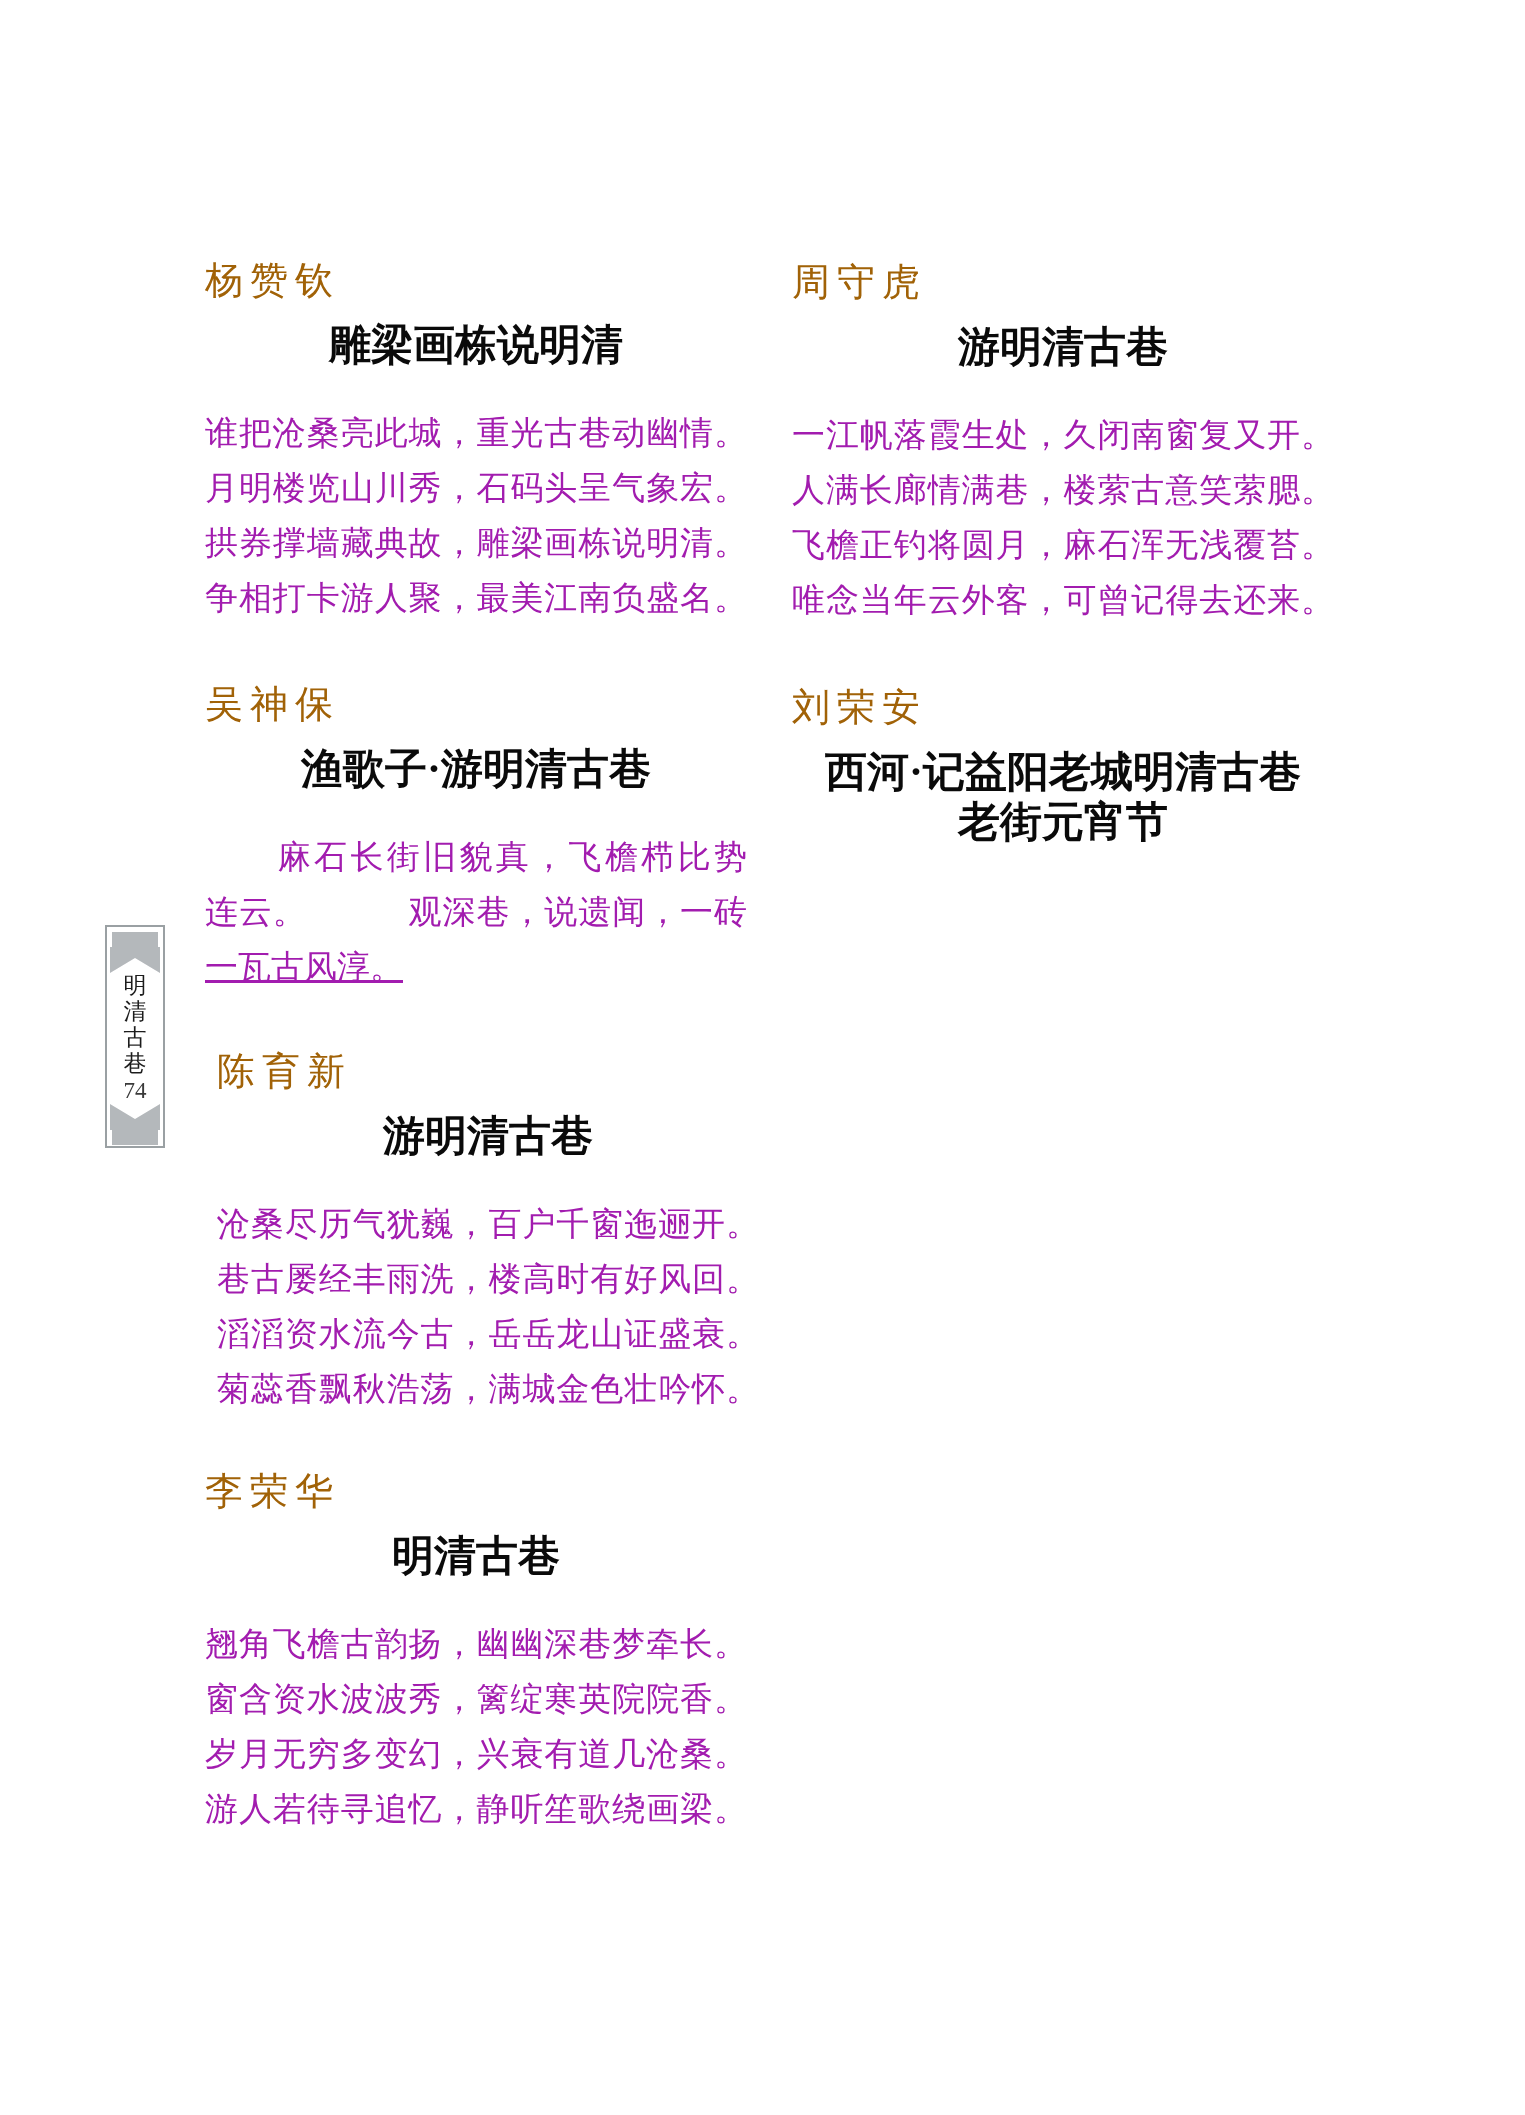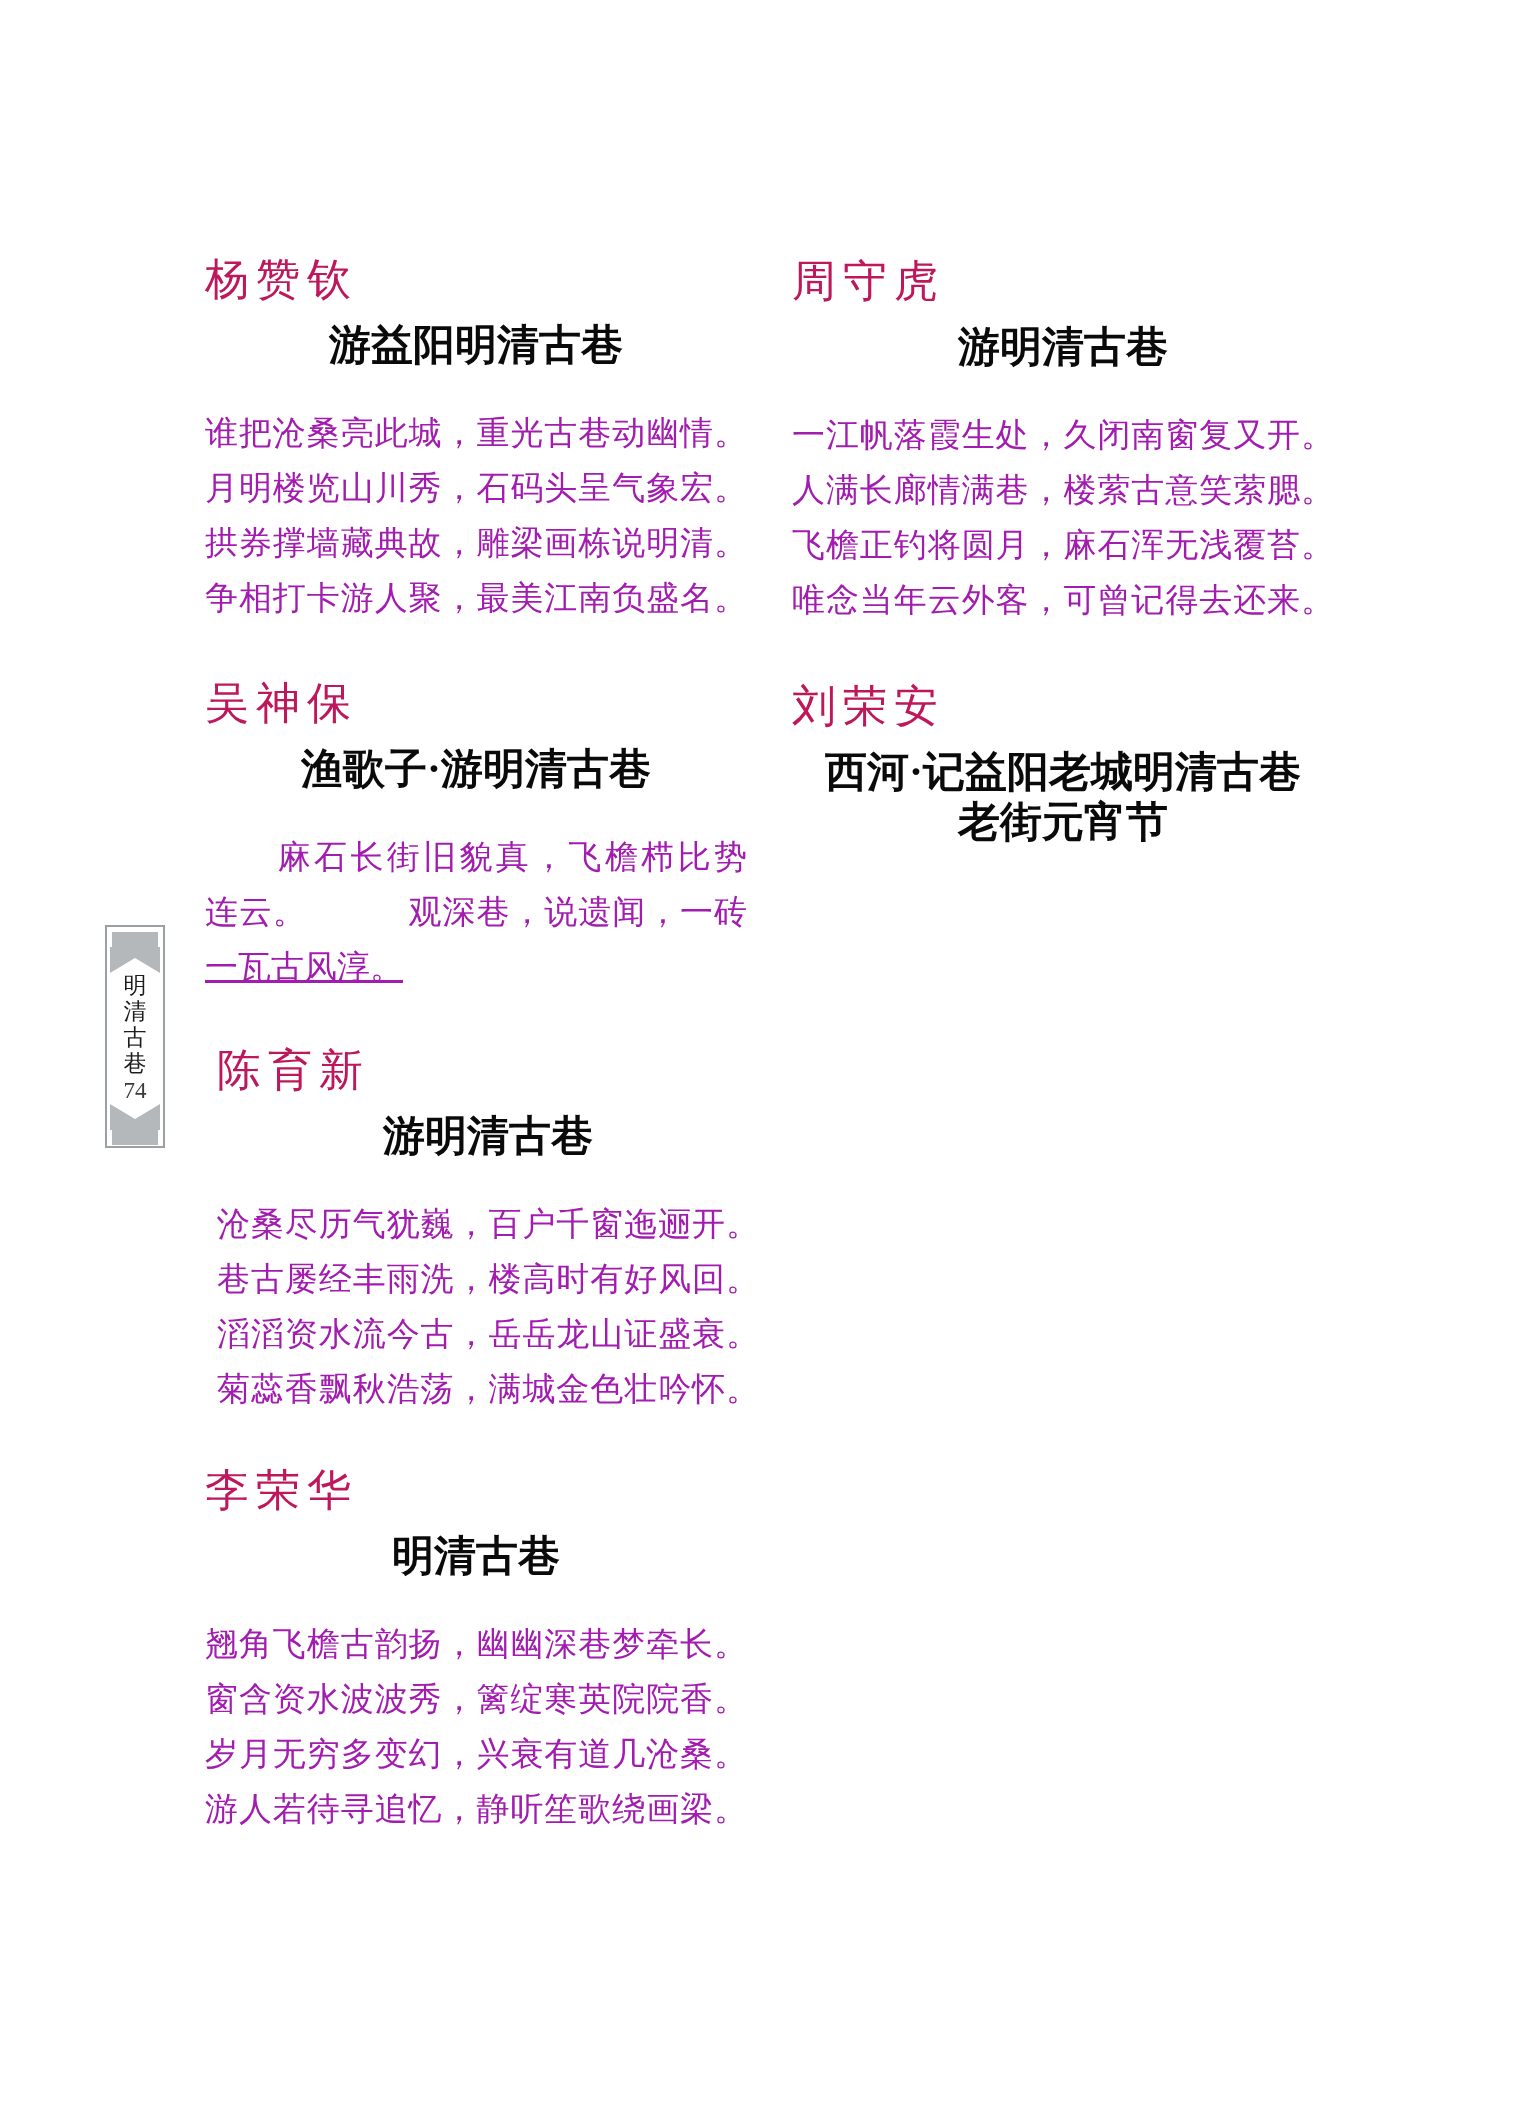--- a/index.html
+++ b/index.html
@@ -19,24 +19,24 @@
   }
 
   
   .col { position: absolute; top: 0; height: 2115px; }
   .col-left  { left: 205px; width: 542px; }
   .col-right { left: 792px; width: 542px; }
 
   .poem { position: absolute; left: 0; width: 100%; }
 
   .author {
-    font-size: 44px;
+    font-size: 38px;
     line-height: 48px;
     letter-spacing: 7px;
-    color: #be185d;
+    color: #a16207;
   }
   .title {
     margin-top: 16px;
     font-size: 42px;
     line-height: 50px;
     font-weight: bold;
     text-align: center;
     letter-spacing: 0;
     white-space: nowrap;
     color: #0a0a0a;
@@ -112,21 +112,21 @@
         <span>巷</span>
       </div>
     <div class="pnum">74</div>
     <div class="banner bottom"></div>
     <div class="bar"></div>
   </aside>
 
   <div class="col col-left">
       <div class="poem" style="top: 256px;">
         <div class="author">杨赞钦</div>
-        <div class="title">游益阳明清古巷</div>
+        <div class="title">雕梁画栋说明清</div>
         <div class="pbody">
           <div class="bline">谁把沧桑亮此城，重光古巷动幽情。</div>
           <div class="bline">月明楼览山川秀，石码头呈气象宏。</div>
           <div class="bline">拱券撑墙藏典故，雕梁画栋说明清。</div>
           <div class="bline">争相打卡游人聚，最美江南负盛名。</div>
         </div>
       </div>
       <div class="poem" style="top: 680px;">
         <div class="author">吴神保</div>
         <div class="title">渔歌子·游明清古巷</div>

